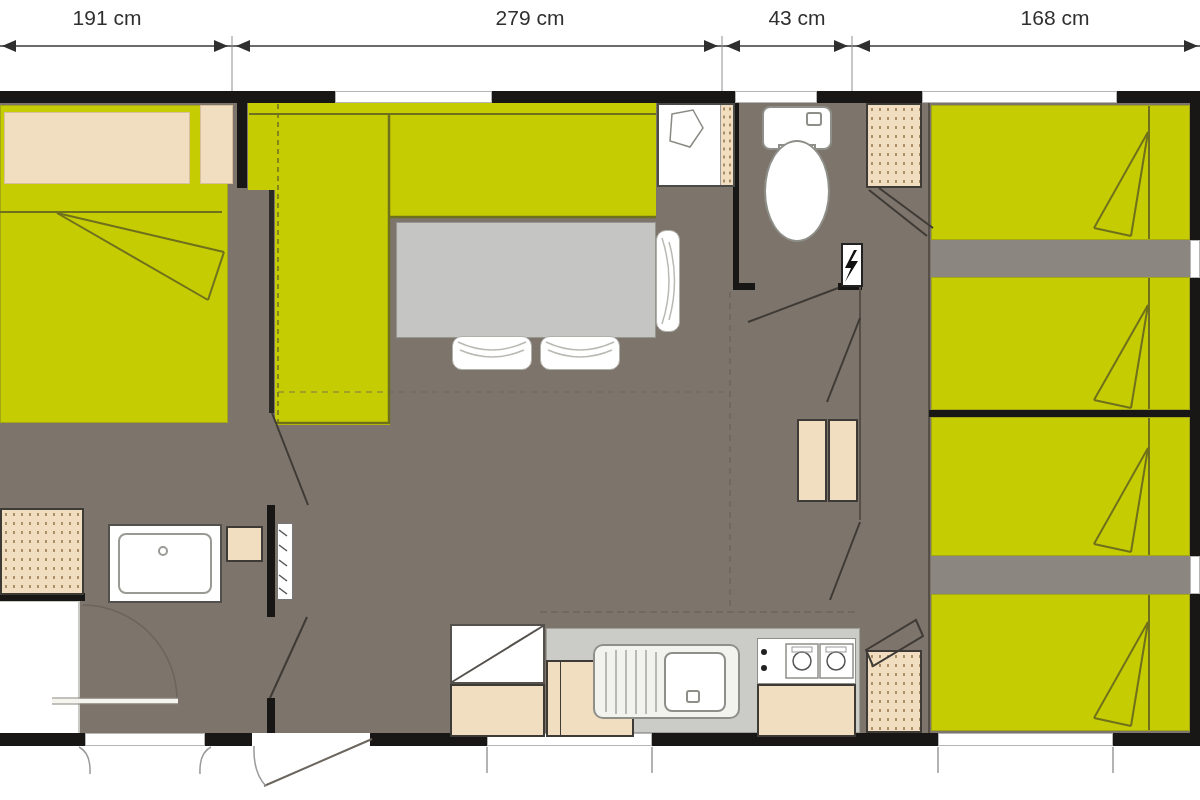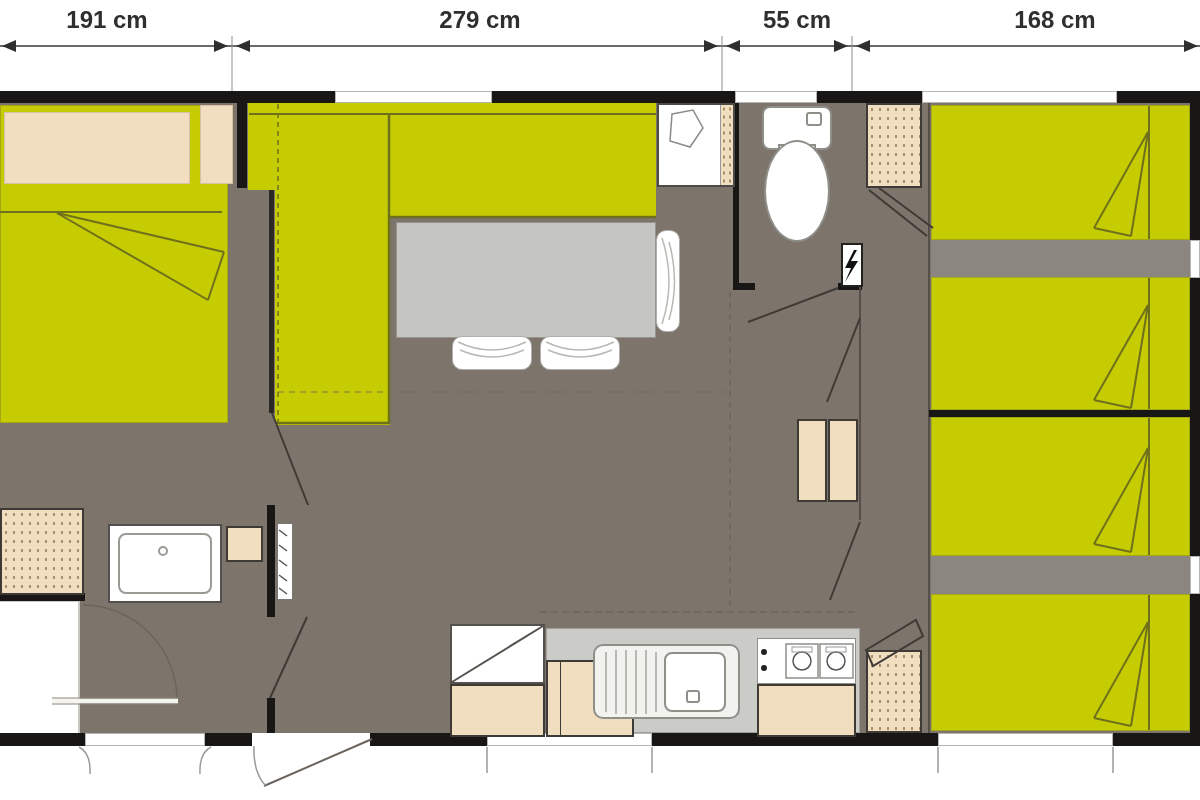--- a/index.html
+++ b/index.html
@@ -20,32 +20,32 @@
   .bed{border:1px solid #a3a714}
   .beige{background:var(--furniture_beige);border:2px solid #3e3a35}
   .dots{background-color:var(--furniture_beige);
         background-image:radial-gradient(var(--wardrobe_dot) 1px, transparent 1.4px);
         background-size:8px 9px;border:2px solid #3e3a35}
   .wbox{background:var(--white);border:2px solid #55524e}
   .softbox{background:var(--white);border:2px solid #8f8f8a}
   .table{background:var(--table_gray);border:1px solid #96968f}
   .counter{background:var(--counter_gray);border:1px solid #a0a09a}
   .chair{background:var(--white);border:1px solid #b0b0ab;border-radius:10px}
-  .dimlabel{position:absolute;transform:translateX(-50%);font-size:24px;
-            font-weight:700;color:var(--dim_text);white-space:nowrap}
+  .dimlabel{position:absolute;transform:translateX(-50%);font-size:21px;
+            font-weight:400;color:var(--dim_text);white-space:nowrap}
   svg.overlay{position:absolute;left:0;top:0;pointer-events:none}
 </style>
 </head>
 <body>
 
 <div id="plan">
 
   <div class="dimlabel" style="left:107px;top:6px">191 cm</div>
-  <div class="dimlabel" style="left:480px;top:6px">279 cm</div>
-  <div class="dimlabel" style="left:797px;top:6px">55 cm</div>
+  <div class="dimlabel" style="left:530px;top:6px">279 cm</div>
+  <div class="dimlabel" style="left:797px;top:6px">43 cm</div>
   <div class="dimlabel" style="left:1055px;top:6px">168 cm</div>
 
   <div class="abs floor" style="left:0;top:103px;width:1200px;height:630px"></div>
 
   <div class="abs wall" style="left:0;top:91px;width:335px;height:12px"></div>
   <div class="abs window" style="left:335px;top:91px;width:157px;height:12px"></div>
   <div class="abs wall" style="left:492px;top:91px;width:243px;height:12px"></div>
   <div class="abs window" style="left:735px;top:91px;width:82px;height:12px"></div>
   <div class="abs wall" style="left:817px;top:91px;width:105px;height:12px"></div>
   <div class="abs window" style="left:922px;top:91px;width:195px;height:12px"></div>

